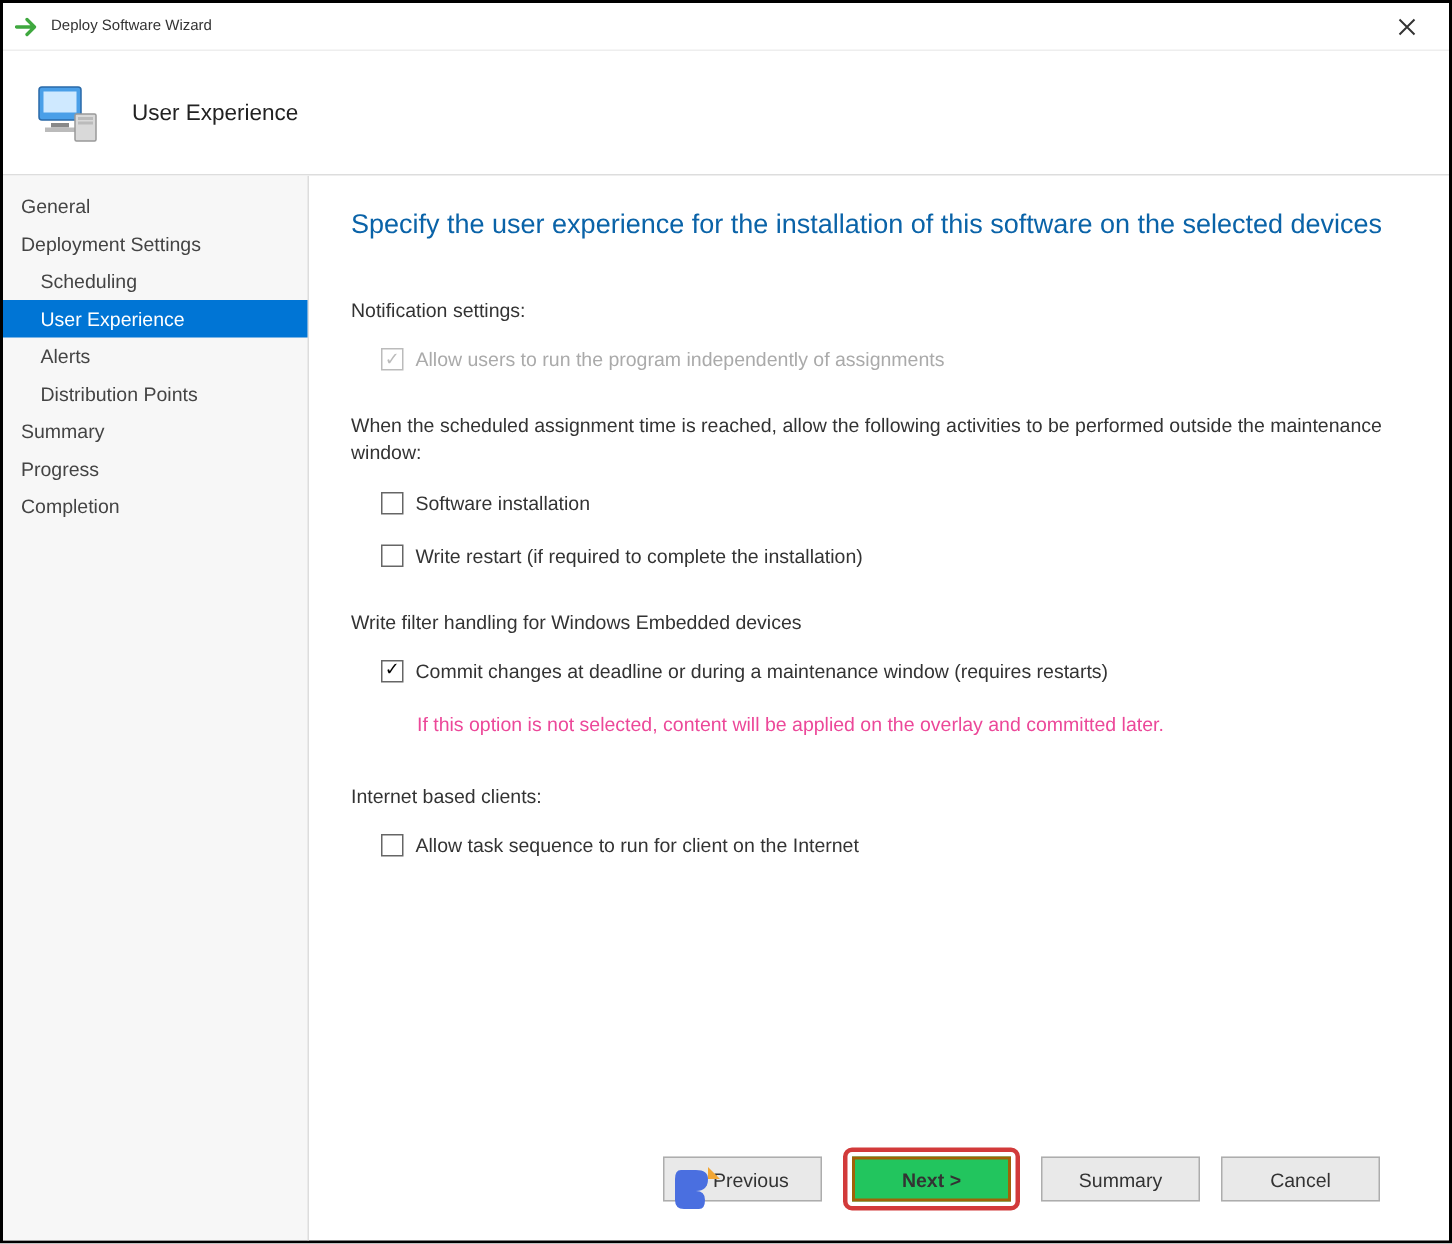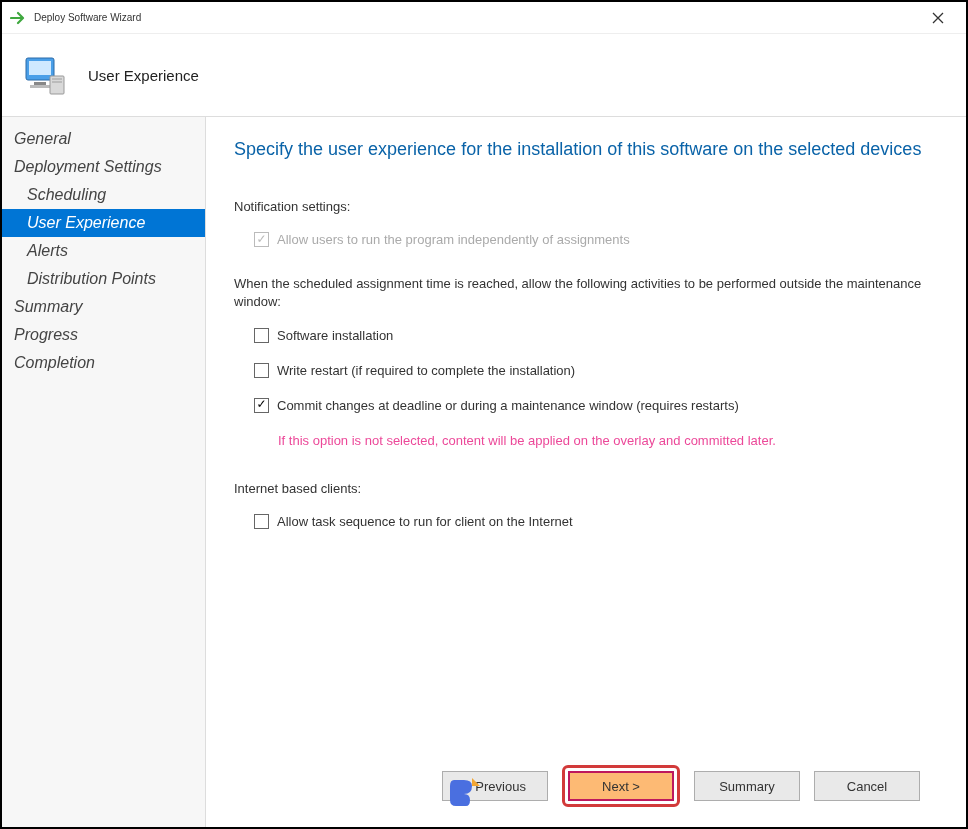--- a/index.html
+++ b/index.html
@@ -10,21 +10,21 @@
 .titlebar .title { font-size: 10px; color: #333; flex: 1; }
 .titlebar .close { width: 40px; height: 28px; display: flex; align-items: center; justify-content: center; font-size: 15px; cursor: pointer; }
 
 .header { display: flex; align-items: center; padding: 16px 24px 16px 18px; gap: 18px; }
 .header .computer-icon { width: 50px; height: 50px; display:flex; align-items:center; justify-content:center; }
 .header .step-title { font-size: 15px; color: #222; }
 
 .body { flex:1; display:flex; border-top: 1px solid #ddd; overflow:hidden; }
 
 .sidebar { width: 204px; background:#f7f7f7; border-right:1px solid #ddd; padding-top:8px; }
-.nav-item { padding: 5px 12px; font-size:16px; color:#444; cursor:pointer; white-space:nowrap;font-style:italic; }
+.nav-item { padding: 5px 12px; font-size:13px; color:#444; cursor:pointer; white-space:nowrap; }
 .nav-item.sub { padding-left:25px; }
 .nav-item.selected { background:#0075d5; color:#fff; }
 
 .main { flex:1; padding: 20px 28px 0 28px; display:flex; flex-direction:column; position:relative; }
 .main-heading { color:#0a63a8; font-size:18px; font-weight:400; line-height:1.35; margin-bottom:30px; }
 
 .section-label { font-size:13px; color:#333; margin: 8px 0 12px 0; }
 
 .cb-row { display:flex; align-items:center; gap:8px; margin: 6px 0 14px 20px; }
 .cb { width:15px; height:15px; border:1px solid #666; display:inline-flex; align-items:center; justify-content:center; background:#fff; flex-shrink:0; cursor:pointer; }
@@ -32,21 +32,21 @@
 .cb.disabled { border-color:#bbb; cursor:default; }
 .cb.disabled.checked::after { color:#bbb; }
 .cb-label { font-size:13px; color:#333; }
 .cb-label.disabled { color:#aaa; }
 
 .para { font-size:13px; color:#333; line-height:1.4; margin:14px 0 10px 0; }
 .sub-note { font-size:13px; color:#ec4899; margin:6px 0 12px 44px; }
 
 .footer { display:flex; justify-content:flex-end; align-items:center; gap:14px; padding:14px 18px 20px 0; margin-top:auto; }
 .btn { min-width:106px; height:30px; border:1px solid #adadad; background:#e9e9e9; font-size:13px; color:#333; display:flex; align-items:center; justify-content:center; cursor:pointer; }
-.btn.primary { border:2px solid #be185d; background:#fdba74; }
+.btn.primary { border:2px solid #a16207; background:#22c55e;font-weight:bold; }
 .next-wrap { border:3px solid #d23a3a; border-radius:6px; padding:3px; }
 
 .logo { position:absolute; left:240px; bottom:14px; }
 </style>
 </head>
 <body>
 
 <div class="window">
 
   <div class="titlebar">
@@ -108,20 +108,21 @@
       <div class="cb-row">
         <span class="cb"></span>
         <span class="cb-label">Software installation</span>
       </div>
 
       <div class="cb-row">
         <span class="cb"></span>
         <span class="cb-label">Write restart (if required to complete the installation)</span>
       </div>
 
+      <div class="para">Write filter handling for Windows Embedded devices</div>
 
       <div class="cb-row">
         <span class="cb checked"></span>
         <span class="cb-label">Commit changes at deadline or during a maintenance window (requires restarts)</span>
       </div>
 
       <div class="sub-note">If this option is not selected, content will be applied on the overlay and committed later.</div>
 
       <div class="para" style="margin-top:20px">Internet based clients:</div>
 

